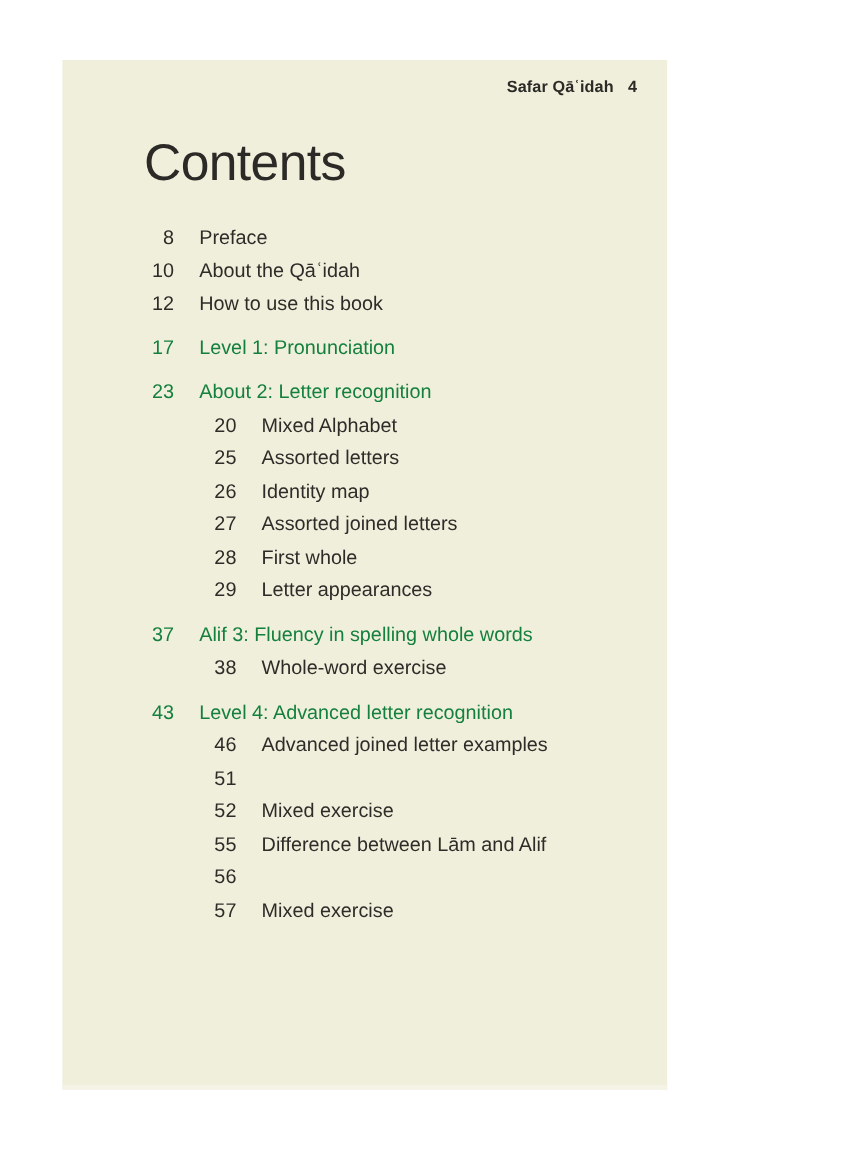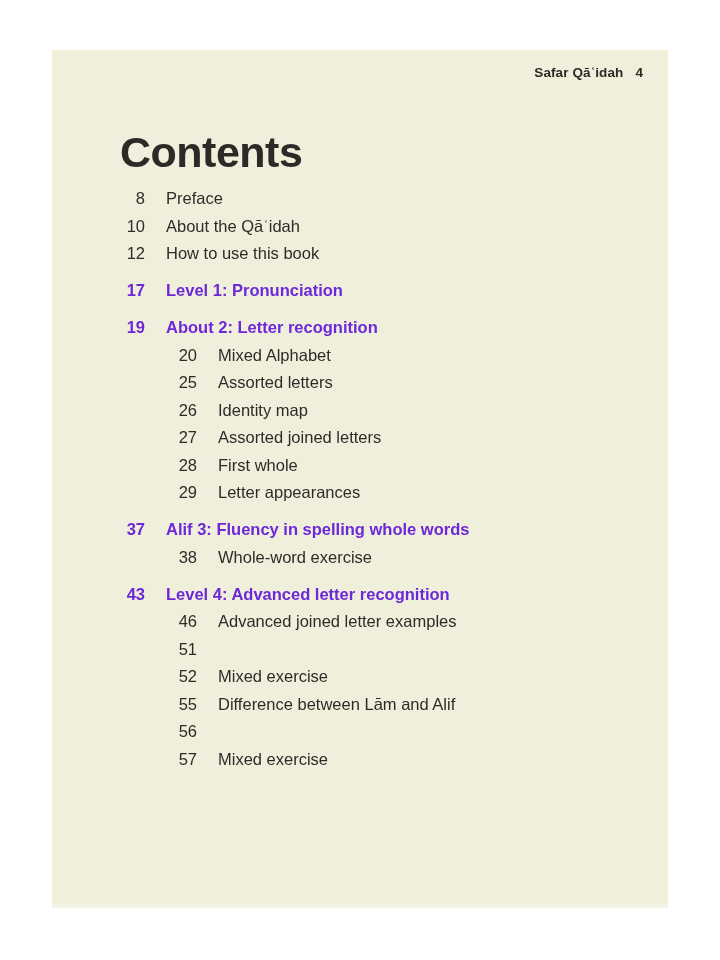--- a/index.html
+++ b/index.html
@@ -8,21 +8,21 @@
     width: 720px;
     height: 960px;
     background: #ffffff;
     font-family: "Liberation Sans", "DejaVu Sans", sans-serif;
     overflow: hidden;
   }
   .paper {
     position: absolute;
     left: 52px;
     top: 50px;
-    width: 616px;
+    width: 504px;
     height: 858px;
     background: #f0efdc;
     border-bottom: 4px solid #f4f3e6;
     box-sizing: border-box;
   }
   .running-head {
     position: absolute;
     top: 15px;
     right: 25px;
     font-size: 13.5px;
@@ -30,24 +30,24 @@
     color: #2b2a26;
     letter-spacing: 0.1px;
     white-space: nowrap;
   }
   .running-head .folio {
     margin-left: 12px;
   }
   .page-title {
     position: absolute;
     left: 68px;
-    top: 80px;
+    top: 64px;
     font-size: 43px;
     line-height: 44px;
-    font-weight: bold;
+    font-weight: normal;
     color: #2b2a26;
     letter-spacing: -0.5px;
   }
   .toc {
     position: absolute;
     left: 0;
     top: 135px;
     width: 100%;
   }
   .row {
@@ -61,23 +61,23 @@
     text-align: right;
     flex: 0 0 auto;
   }
   .row .label {
     padding-left: 21px;
   }
   .row.sub .num {
     width: 145px;
   }
   .row.section {
-    font-weight: bold;
+    font-weight: normal;
     margin-top: 9.5px;
-    color: #6d28d9;
+    color: #15803d;
     align-items: center;
   }
 </style>
 </head>
 <body>
 
 <div class="paper">
 
   <div class="running-head">
     <span>Safar Qāʿidah</span><span class="folio">4</span>
@@ -99,21 +99,21 @@
       <span class="num">12</span>
       <span class="label">How to use this book</span>
     </div>
 
     <div class="row section">
       <span class="num">17</span>
       <span class="label">Level 1: Pronunciation</span>
     </div>
 
     <div class="row section">
-      <span class="num">19</span>
+      <span class="num">23</span>
       <span class="label">About 2: Letter recognition</span>
     </div>
     <div class="row sub">
       <span class="num">20</span>
       <span class="label">Mixed Alphabet</span>
     </div>
     <div class="row sub">
       <span class="num">25</span>
       <span class="label">Assorted letters</span>
     </div>

